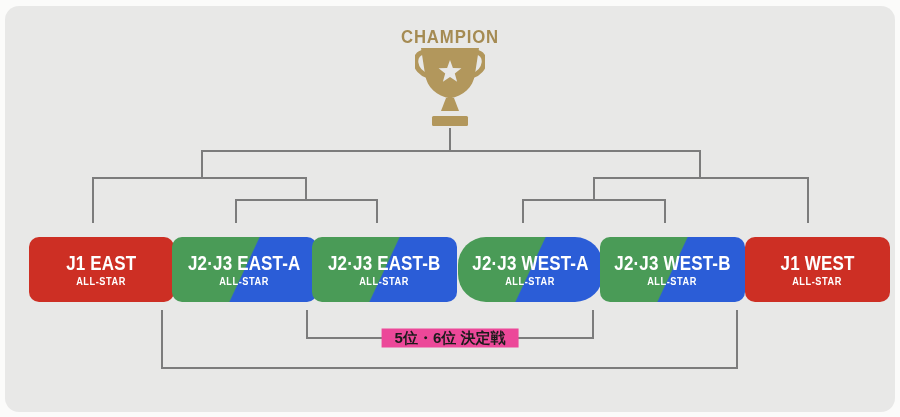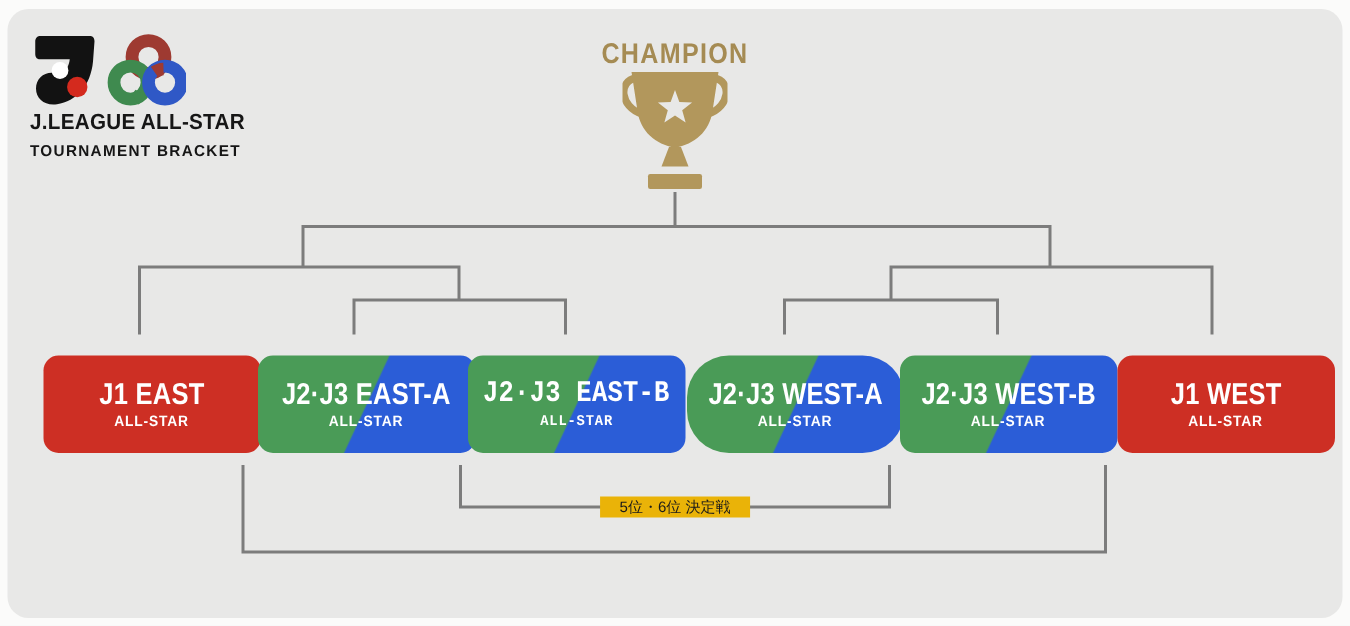--- a/index.html
+++ b/index.html
@@ -26,22 +26,22 @@
   .team{position:absolute;top:237px;width:145px;height:65px;border-radius:10px;
         display:flex;flex-direction:column;align-items:center;justify-content:center;
         color:#ffffff;}
   .team.red{background:#cd2f24;}
   .team.split{background:linear-gradient(115deg,#4a9b57 49.6%,#2b5dd7 50.4%);}
   .team .label{font-size:20px;font-weight:800;line-height:20px;white-space:nowrap;
                display:inline-block;transform:scaleX(0.85);letter-spacing:0.2px;}
   .team .sub{font-size:10px;font-weight:800;letter-spacing:0.6px;margin-top:3px;
              display:inline-block;transform:scaleX(0.92);}
   
-  .match-label{position:absolute;transform:translate(-50%,-50%);background:#eab308;
-               padding:0 13px;font-size:10px;font-weight:400;color:#1b1b1b;white-space:nowrap;}
+  .match-label{position:absolute;transform:translate(-50%,-50%);background:#ec4899;
+               padding:0 13px;font-size:15px;font-weight:700;color:#1b1b1b;white-space:nowrap;}
 </style>
 </head>
 <body>
 
 <div class="stage">
   <div class="card"></div>
 
   <svg class="lines" width="900" height="417" viewBox="0 0 900 417">
     <g stroke="#7c7c7c" stroke-width="2" fill="none">
 
@@ -53,40 +53,20 @@
 
       <path d="M808,223 V178 H594 V200"></path>
       <path d="M523,223 V200 H665 V223"></path>
 
       <path d="M307,310 V338 H593 V310"></path>
 
       <path d="M162,310 V368 H737 V310"></path>
     </g>
   </svg>
 
-  <div class="logo-block">
-    <div class="logo-row">
-
-      <svg width="48" height="50" viewBox="0 0 48 50">
-        <path fill="#121212" d="M6,2 h36 c2,0 3,1.5 3,3.5 l-1,13.5 c-1.5,16 -11,26.5 -24,28.5 c-8,1.2 -14,-3.5 -14,-10.5 c0,-6.5 5,-11 11.5,-10.5 l4.5,0.5 c4,-1.5 6,-5 6.5,-9.5 l-20,0 c-2,0 -3,-1.5 -3,-3.5 l0,-8.5 c0,-2 1.5,-3.5 3,-3.5 z"></path>
-        <circle cx="22" cy="25" r="5.6" fill="#ffffff"></circle>
-        <circle cx="33.5" cy="36" r="6.8" fill="#d42a1e"></circle>
-      </svg>
-
-      <svg width="54" height="52" viewBox="0 0 54 52">
-        <circle cx="29" cy="16" r="11" fill="none" stroke="#9e3a31" stroke-width="8.5"></circle>
-        <circle cx="17" cy="33" r="11" fill="none" stroke="#3f8a4f" stroke-width="8.5"></circle>
-        <circle cx="40" cy="33" r="11" fill="none" stroke="#2f58c6" stroke-width="8.5"></circle>
-        <path d="M33,26 a11,11 0 0,1 6,-2" fill="none" stroke="#9e3a31" stroke-width="8.5"></path>
-        <path d="M24,40 a11,11 0 0,1 -4,4" fill="none" stroke="#3f8a4f" stroke-width="8.5"></path>
-      </svg>
-    </div>
-    <div class="brand-title">J.LEAGUE ALL-STAR</div>
-    <div class="brand-subtitle">TOURNAMENT BRACKET</div>
-  </div>
 
   <div class="champion-label">CHAMPION</div>
   <svg class="trophy" width="70" height="82" viewBox="0 0 70 82">
 
     <path d="M9,4 C-3,6 -2,23 13,28" fill="none" stroke="#b2975c" stroke-width="5"></path>
     <path d="M61,4 C73,6 72,23 57,28" fill="none" stroke="#b2975c" stroke-width="5"></path>
 
     <path fill="#b2975c" d="M6,0 H64 L60,26 C58,40 48,48 35,50.5 C22,48 12,40 10,26 Z"></path>
 
     <polygon fill="#e8e8e7" points="35,12 37.9,20 46.4,20.3 39.8,25.5 42.1,33.7 35,29 27.9,33.7 30.2,25.5 23.6,20.3 32.1,20"></polygon>
@@ -97,21 +77,21 @@
   </svg>
 
   <div class="team red" style="left:29px;">
     <span class="label">J1 EAST</span>
     <span class="sub">ALL-STAR</span>
   </div>
   <div class="team split" style="left:172px;">
     <span class="label">J2·J3 EAST-A</span>
     <span class="sub">ALL-STAR</span>
   </div>
-  <div class="team split" style="left:312px;font-family:Liberation Mono, monospace;">
+  <div class="team split" style="left:312px;">
     <span class="label">J2·J3 EAST-B</span>
     <span class="sub">ALL-STAR</span>
   </div>
   <div class="team split" style="left:458px;border-radius:28px;">
     <span class="label">J2·J3 WEST-A</span>
     <span class="sub">ALL-STAR</span>
   </div>
   <div class="team split" style="left:600px;">
     <span class="label">J2·J3 WEST-B</span>
     <span class="sub">ALL-STAR</span>

